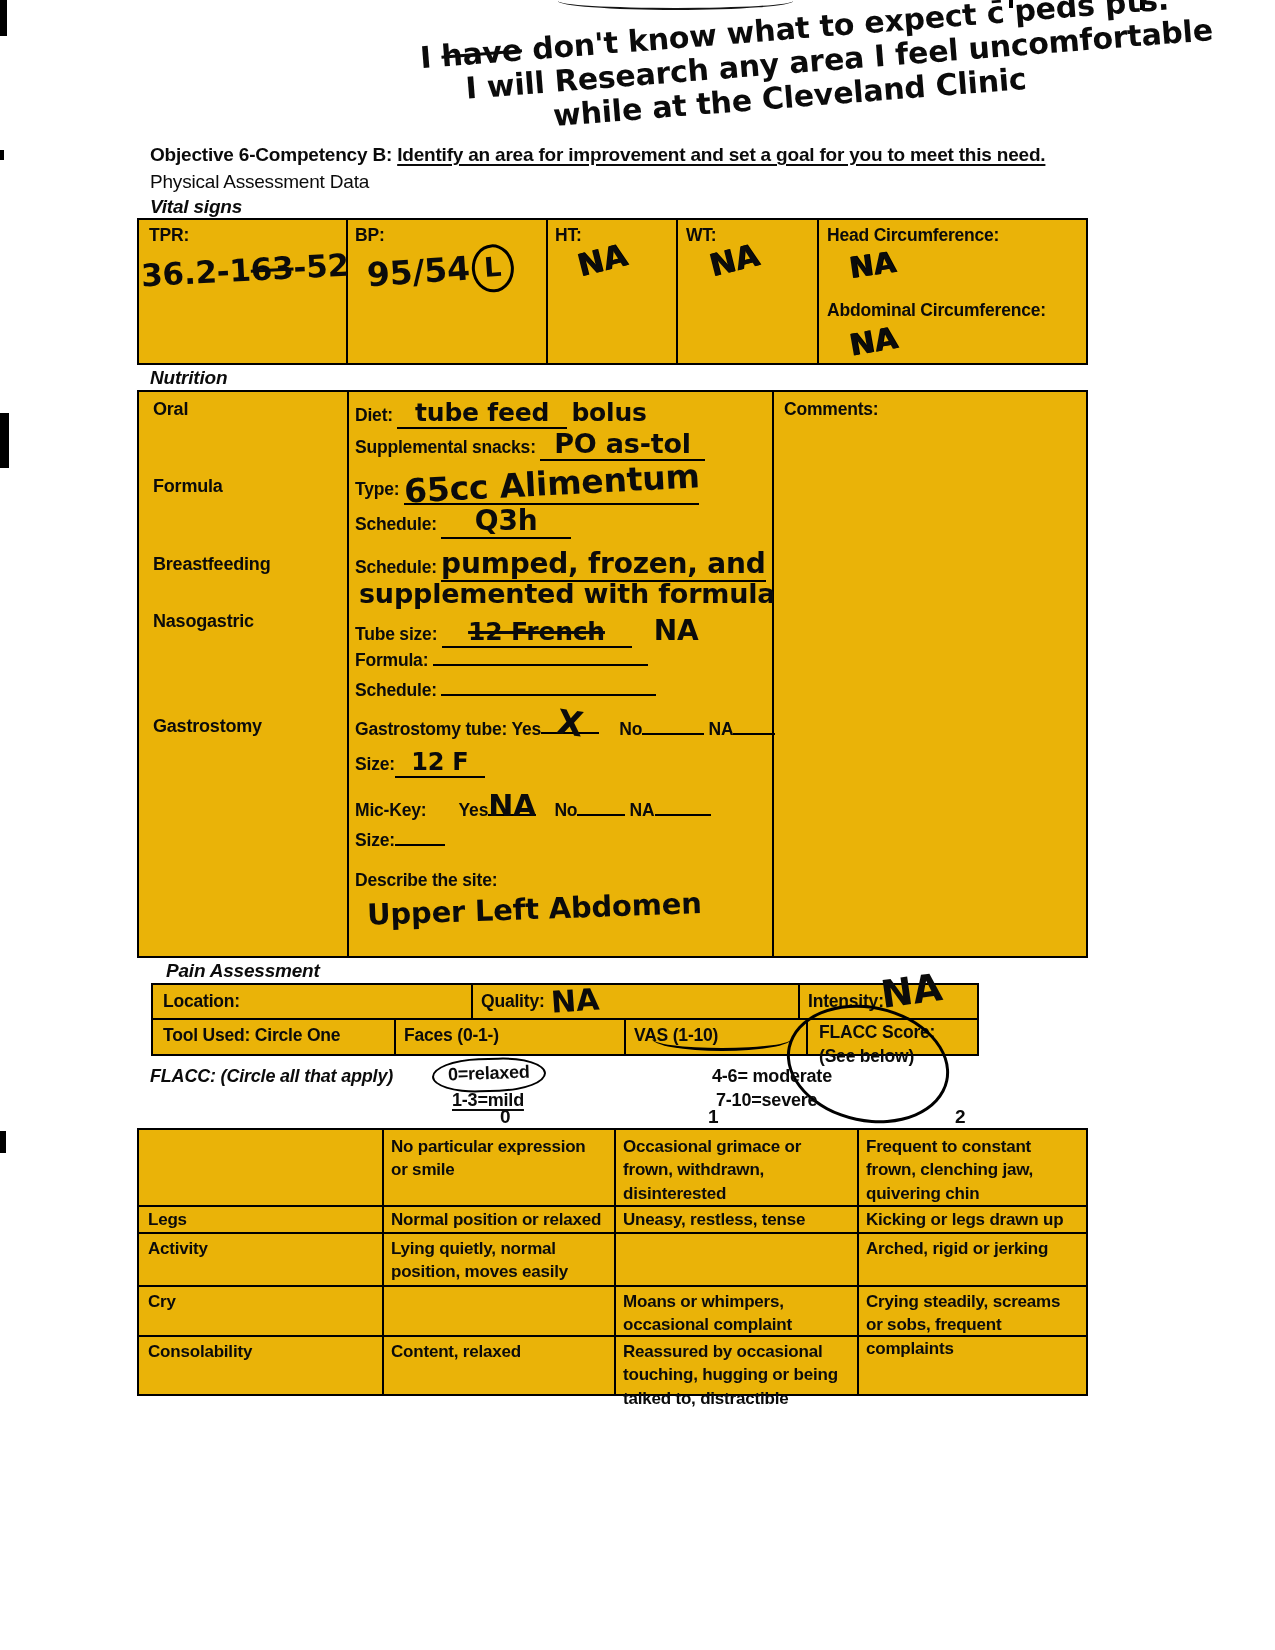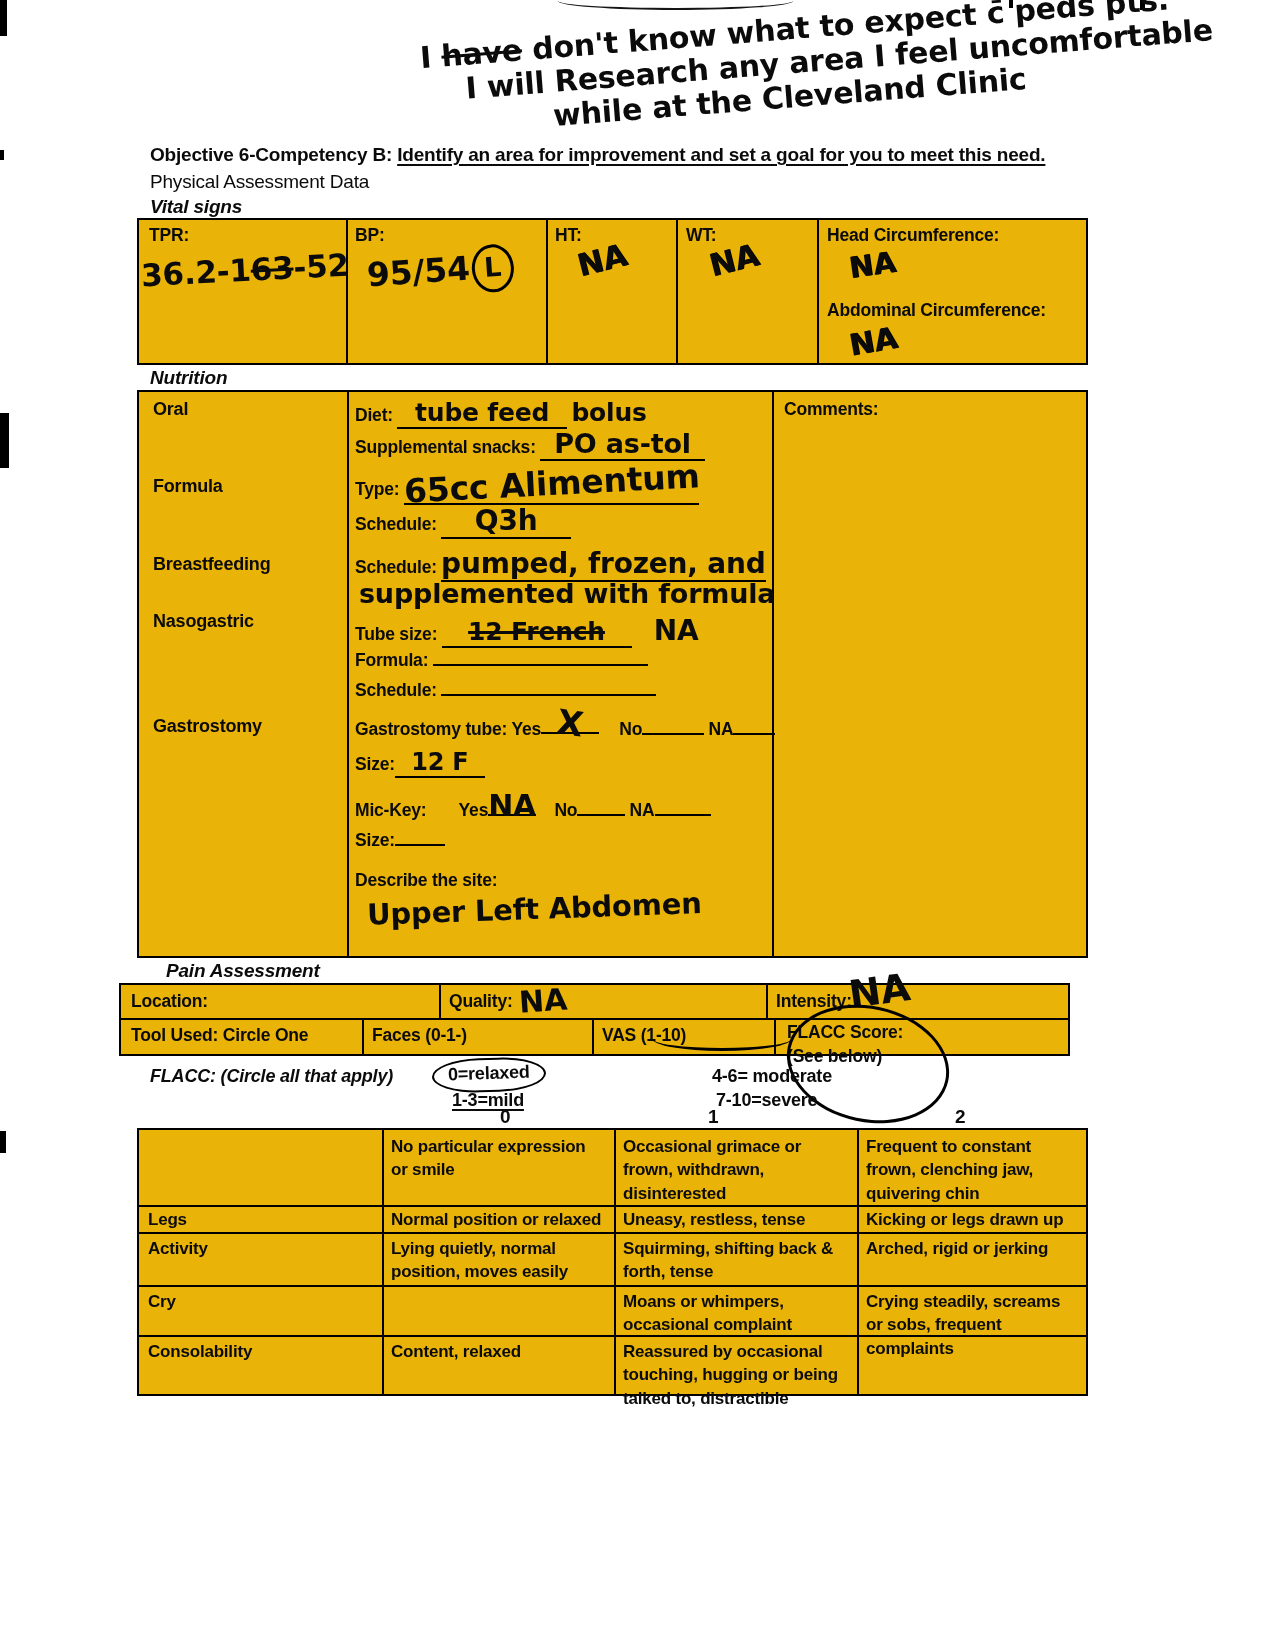--- a/index.html
+++ b/index.html
@@ -158,21 +158,21 @@
     </div>
 
     <div class="abs lbl" style="left:216px;top:478px;">Describe the site:</div>
     <div class="abs hw" style="left:228px;top:500px;font-size:29px;transform:rotate(-2deg);">Upper Left Abdomen</div>
 
     <span class="abs lbl" style="left:645px;top:7px;">Comments:</span>
   </div>
 
   <div class="abs sect" style="left:166px;top:960px;">Pain Assessment</div>
 
-  <div class="tbl" style="left:119px;top:983px;width:951px;height:73px;">
+  <div class="tbl" style="left:151px;top:983px;width:828px;height:73px;">
     <div class="hline" style="top:33px;"></div>
     <div class="vline" style="left:318px;top:0;height:33px;"></div>
     <div class="vline" style="left:645px;top:0;height:33px;"></div>
     <div class="vline" style="left:241px;top:33px;bottom:0;"></div>
     <div class="vline" style="left:471px;top:33px;bottom:0;"></div>
     <div class="vline" style="left:653px;top:33px;bottom:0;"></div>
 
     <span class="abs lbl" style="left:10px;top:6px;">Location:</span>
     <span class="abs lbl" style="left:328px;top:6px;">Quality:</span>
     <span class="abs hw" style="left:398px;top:-2px;font-size:30px;transform:rotate(-4deg);">NA</span>
@@ -212,21 +212,20 @@
     <div class="cell" style="left:475px;width:243px;top:0;height:75px;">Occasional grimace or frown, withdrawn, disinterested</div>
     <div class="cell" style="left:718px;width:233px;top:0;height:75px;">Frequent to constant frown, clenching jaw, quivering chin</div>
 
     <div class="cell" style="left:0;width:243px;top:75px;height:27px;padding-top:3px;">Legs</div>
     <div class="cell" style="left:243px;width:232px;top:75px;height:27px;padding-top:3px;white-space:nowrap;">Normal position or relaxed</div>
     <div class="cell" style="left:475px;width:243px;top:75px;height:27px;padding-top:3px;">Uneasy, restless, tense</div>
     <div class="cell" style="left:718px;width:233px;top:75px;height:27px;padding-top:3px;">Kicking or legs drawn up</div>
 
     <div class="cell" style="left:0;width:243px;top:102px;height:53px;">Activity</div>
     <div class="cell" style="left:243px;width:232px;top:102px;height:53px;">Lying quietly, normal position, moves easily</div>
-    <div class="cell" style="left:475px;width:243px;top:102px;height:53px;">Squirming, shifting back &amp; forth, tense</div>
     <div class="cell" style="left:718px;width:233px;top:102px;height:53px;">Arched, rigid or jerking</div>
 
     <div class="cell" style="left:0;width:243px;top:155px;height:50px;">Cry</div>
     <div class="cell" style="left:475px;width:243px;top:155px;height:50px;">Moans or whimpers, occasional complaint</div>
     <div class="cell" style="left:718px;width:233px;top:155px;height:50px;">Crying steadily, screams or sobs, frequent complaints</div>
 
     <div class="cell" style="left:0;width:243px;top:205px;height:63px;">Consolability</div>
     <div class="cell" style="left:243px;width:232px;top:205px;height:63px;">Content, relaxed</div>
     <div class="cell" style="left:475px;width:243px;top:205px;height:63px;">Reassured by occasional touching, hugging or being talked to, distractible</div>
   </div>

